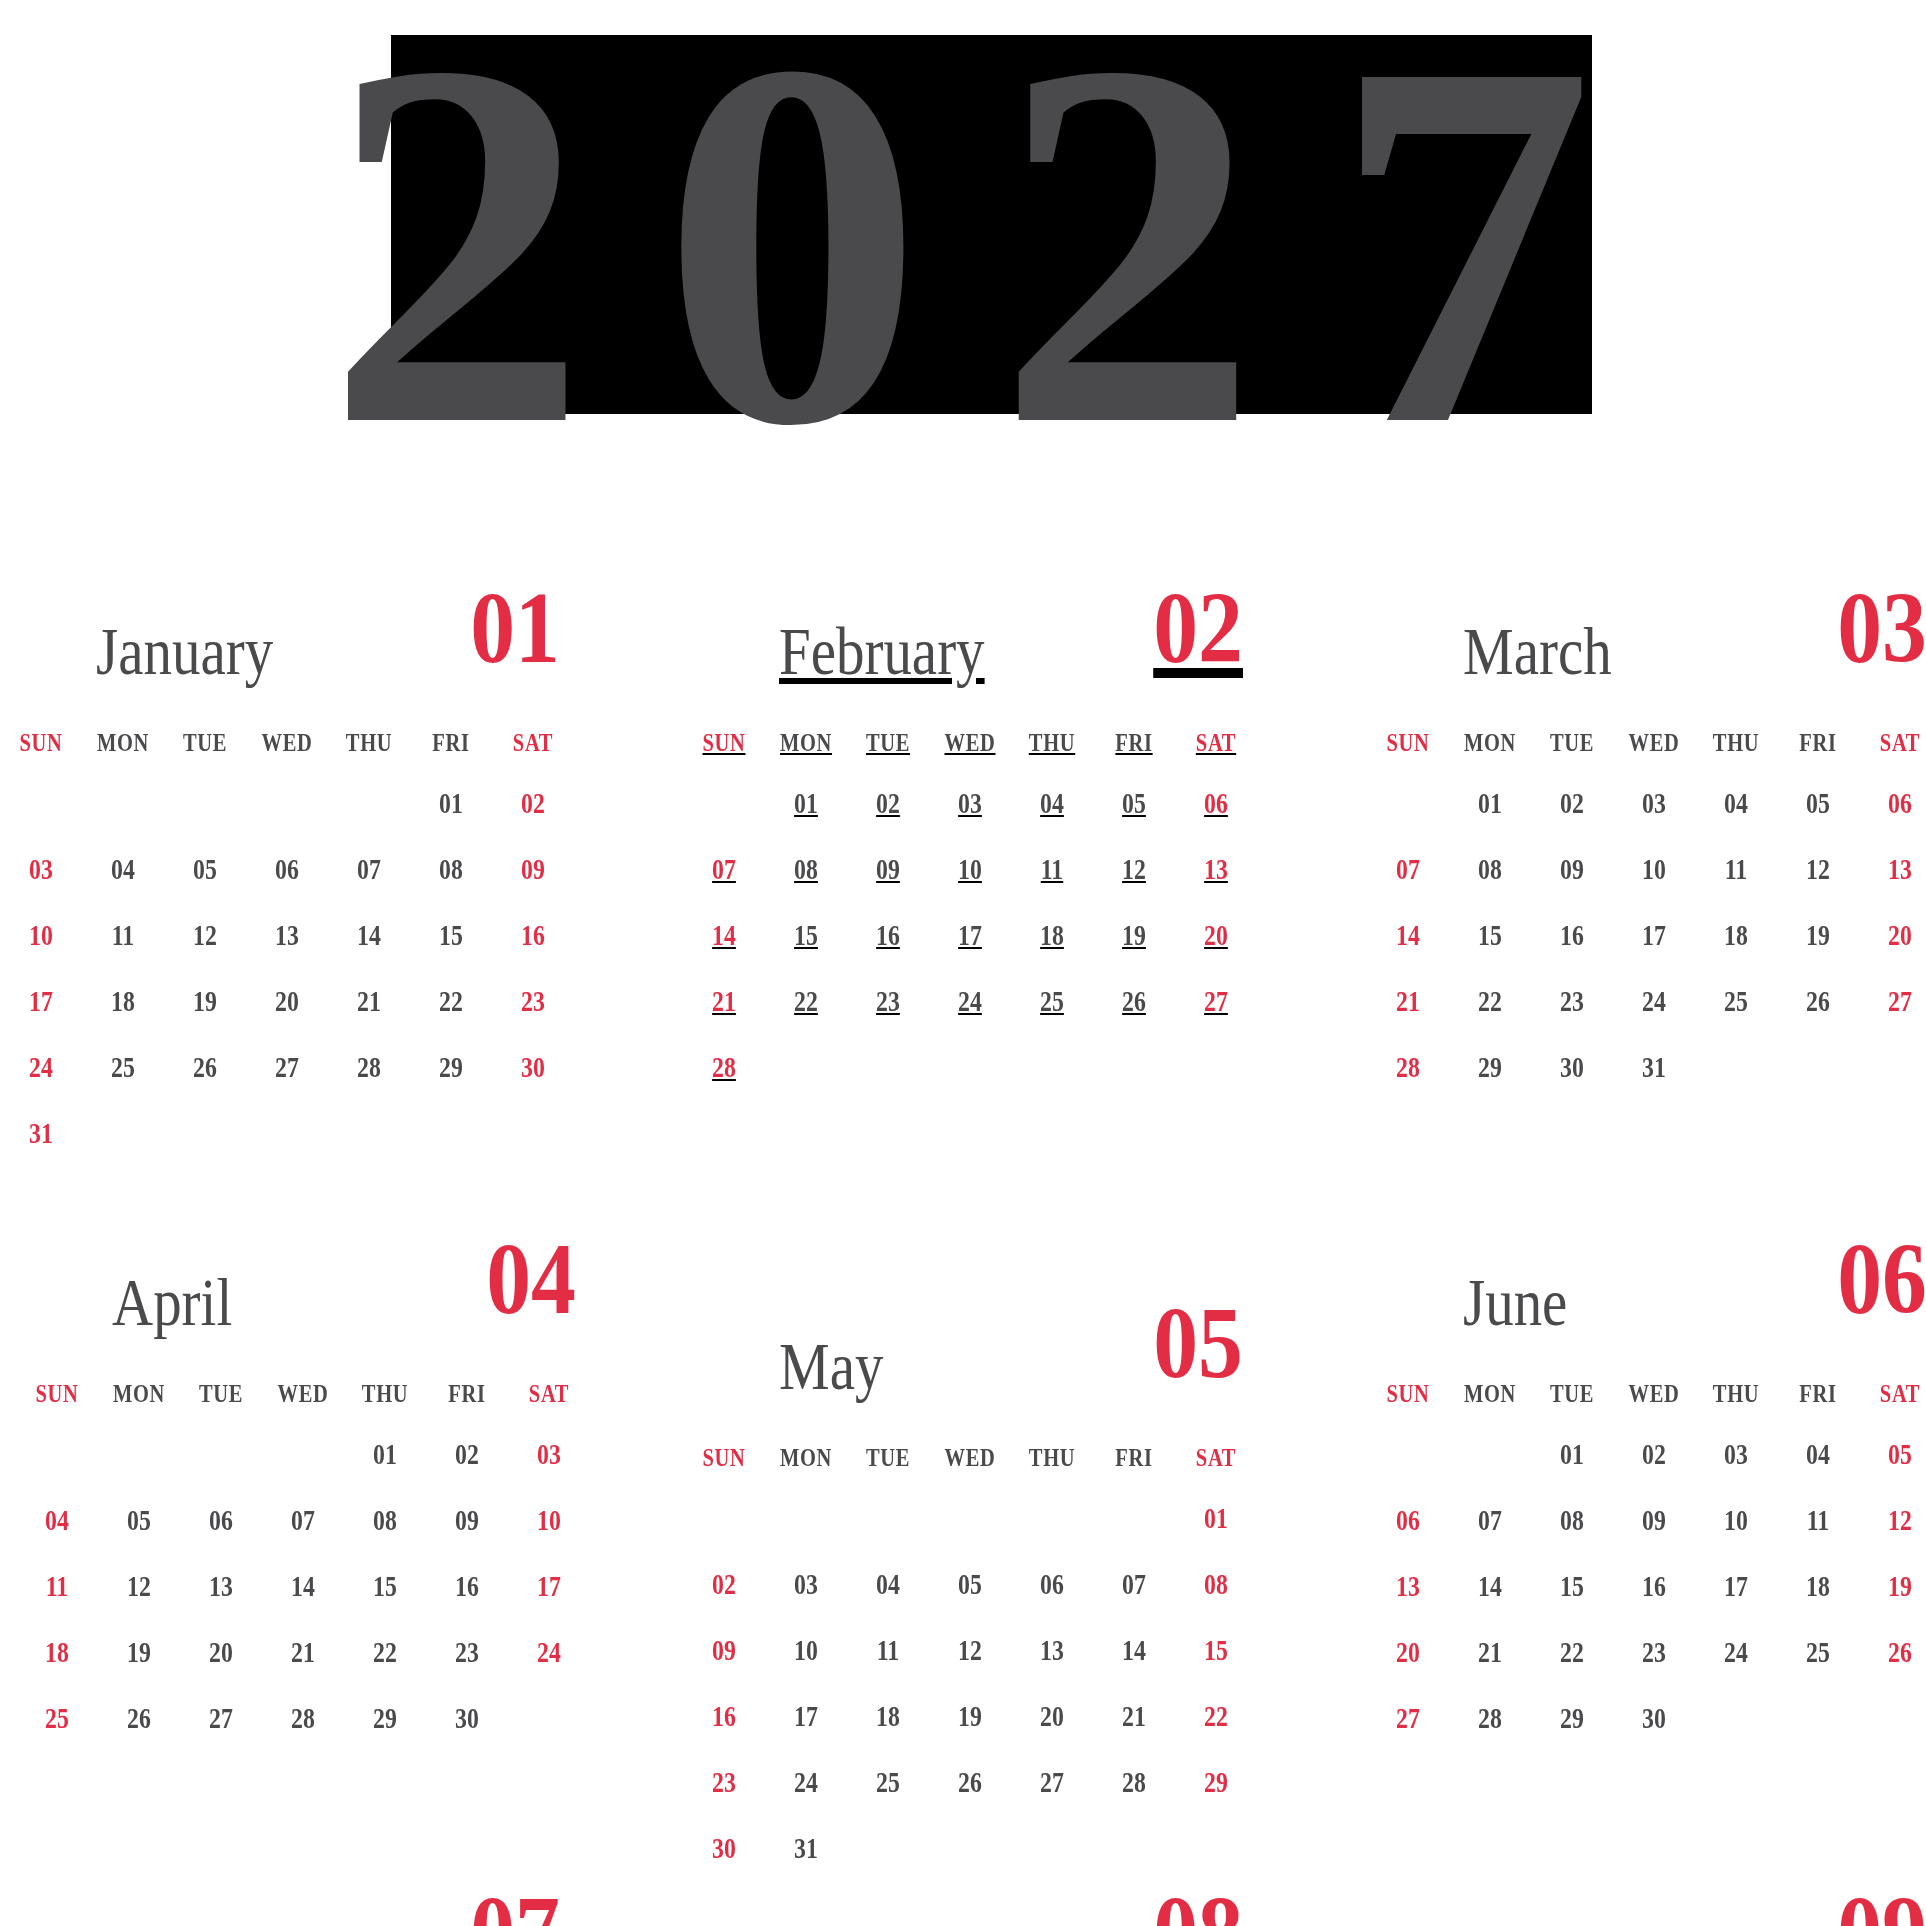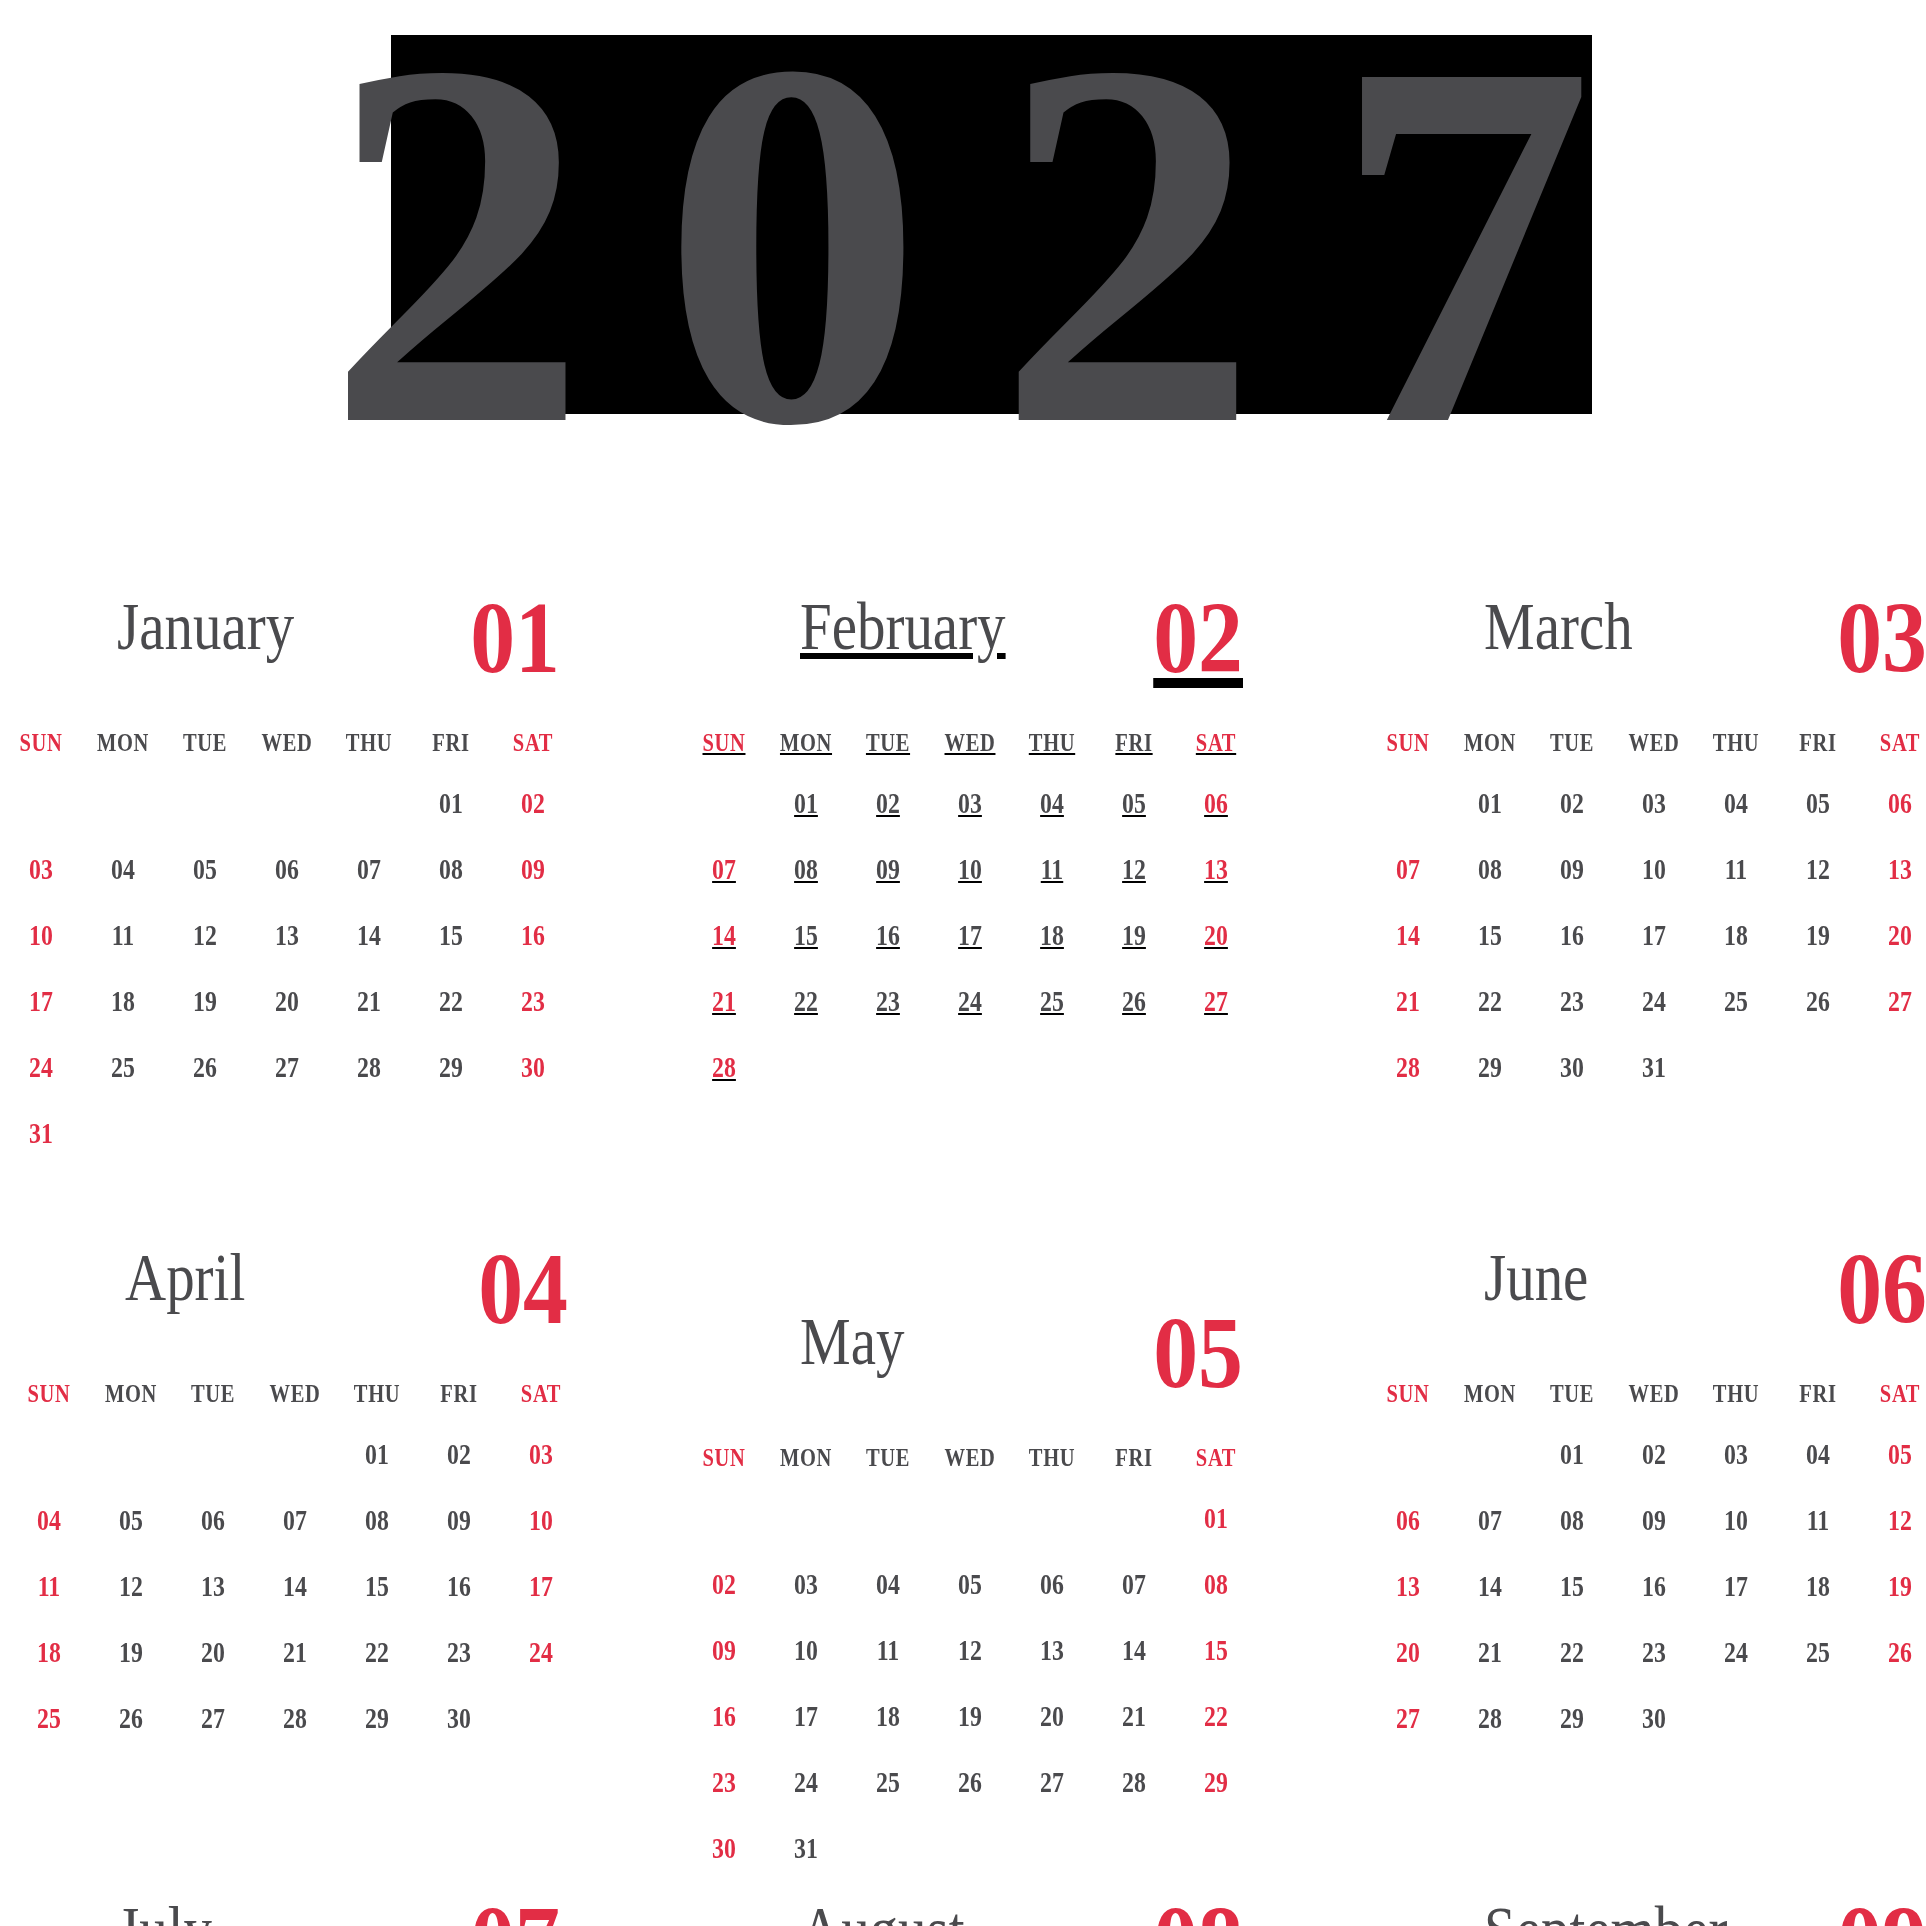--- a/index.html
+++ b/index.html
@@ -16,21 +16,21 @@
   }
   .banner-year{
     position:absolute;left:326px;top:-19px;width:1268px;
     font-size:524px;line-height:1;font-weight:700;letter-spacing:0.14em;
     color:var(--dark);text-align:center;white-space:nowrap;
   }
 
   
   .months{position:absolute;left:0;top:0;width:100%;height:100%;}
   .month{position:absolute;width:577px;}
-  .m-head{height:92px;display:flex;align-items:flex-start;padding-left:21px;}
+  .m-head{height:92px;display:flex;align-items:flex-end;}
   .m-name{
     margin-left:96px;font-size:67px;line-height:1;color:var(--dark);
     transform:scaleX(0.85);transform-origin:left center;white-space:nowrap;
   }
   .m-num{
     margin-left:auto;margin-right:17.3px;font-size:102px;line-height:1;font-weight:700;
     color:var(--red);transform:scaleX(0.88);transform-origin:right center;
     position:relative;top:-5.8px;
   }
   .dow{
@@ -227,21 +227,21 @@
         <span class="cell red"></span>
         <span class="cell red"></span>
         <span class="cell"></span>
         <span class="cell"></span>
         <span class="cell"></span>
         <span class="cell"></span>
         <span class="cell"></span>
         <span class="cell red"></span>
       </div>
   </article>
-    <article class="month" style="left: 8px; top: 1244px;">
+    <article class="month" style="left: 16px; top: 1244px;">
     <header class="m-head">
       <span class="m-name">April</span>
       <span class="m-num">04</span>
     </header>
     <div class="dow">
         <span class="dh red">SUN</span>
         <span class="dh">MON</span>
         <span class="dh">TUE</span>
         <span class="dh">WED</span>
         <span class="dh">THU</span>

